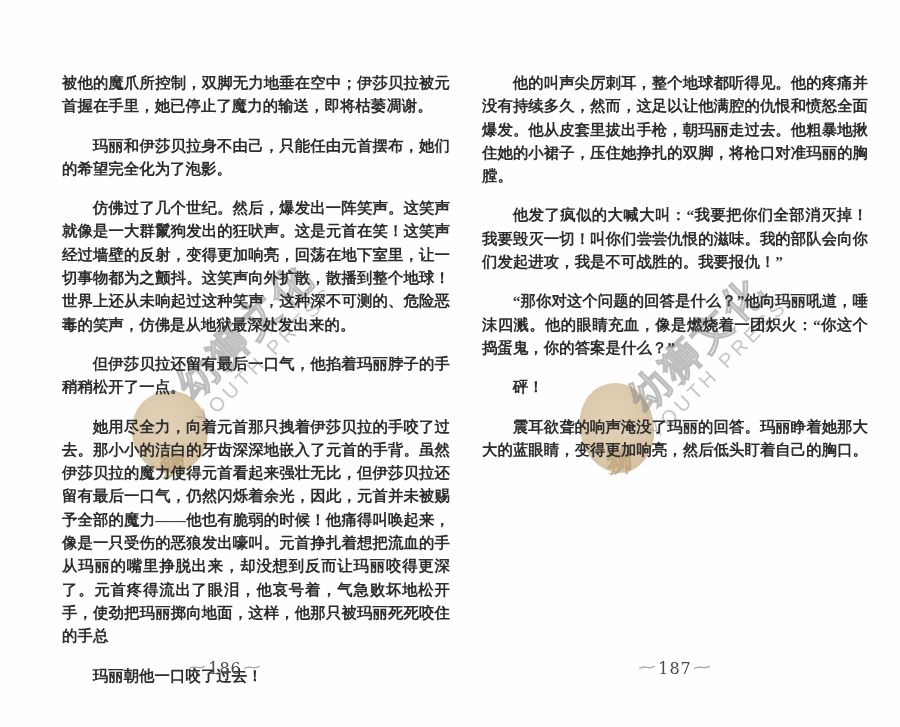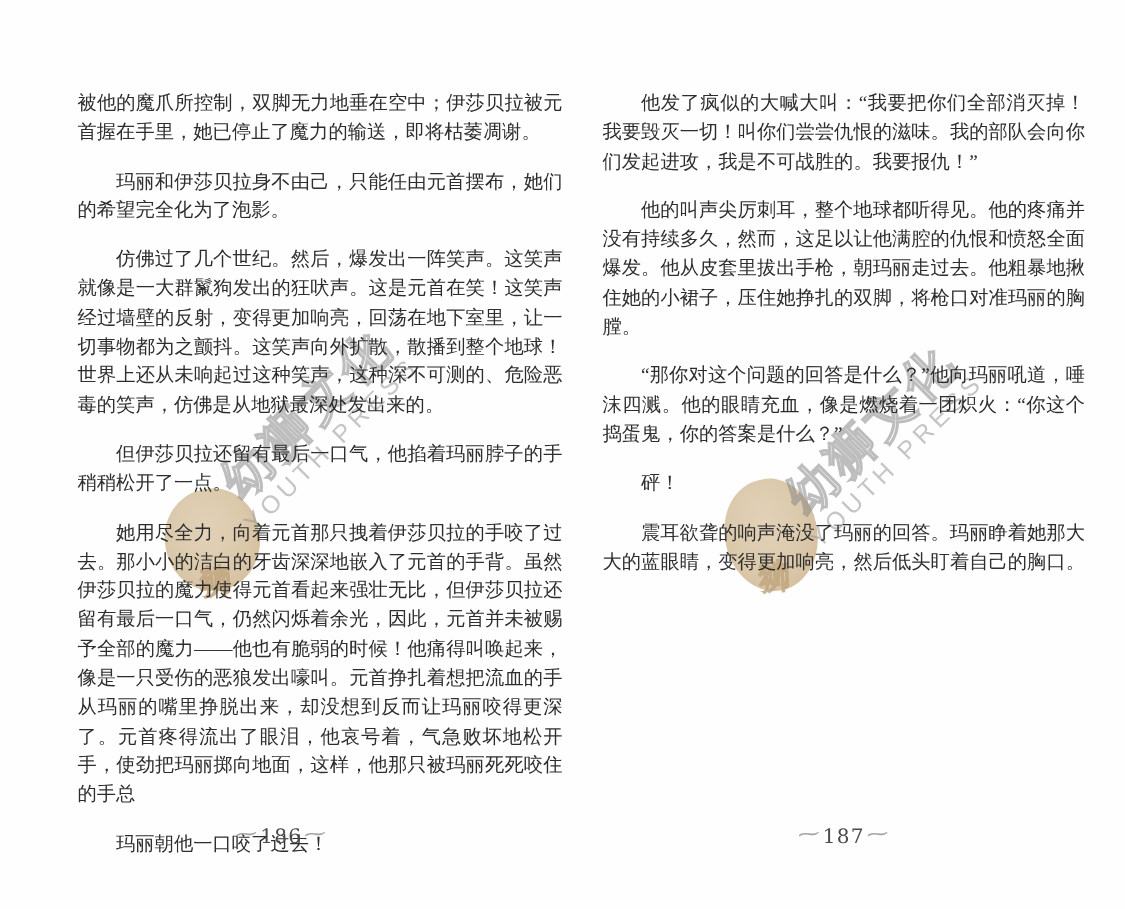--- a/index.html
+++ b/index.html
@@ -21,20 +21,21 @@
   .text-block{
     position:absolute;
     top:71px;
     z-index:2;
     font-size:15.4px;
     line-height:23.3px;
     color:var(--text-color);
     text-align:justify;
     text-justify:inter-ideograph;
     letter-spacing:0.05px;
+    font-weight:bold;
   }
   .page-left .text-block{left:62px;width:388px;}
   .page-right .text-block{left:32px;width:386px;}
 
   .para{margin:0;}
   .para + .para{margin-top:16px;}
   .para.indent{text-indent:2em;}
 
   
   .wm{position:absolute;z-index:1;white-space:nowrap;pointer-events:none;user-select:none;}
@@ -133,22 +134,22 @@
   </div>
 
   <div class="page page-right">
     <div class="stamp">
       <span class="stamp-text">幼狮</span>
     </div>
     <div class="wm wm-cn">幼狮文化</div>
     <div class="wm wm-en">YOUTH PRESS</div>
 
     <div class="text-block">
+        <p class="para indent">他的叫声尖厉刺耳，整个地球都听得见。他的疼痛并没有持续多久，然而，这足以让他满腔的仇恨和愤怒全面爆发。他从皮套里拔出手枪，朝玛丽走过去。他粗暴地揪住她的小裙子，压住她挣扎的双脚，将枪口对准玛丽的胸膛。</p>
         <p class="para indent">他发了疯似的大喊大叫：“我要把你们全部消灭掉！我要毁灭一切！叫你们尝尝仇恨的滋味。我的部队会向你们发起进攻，我是不可战胜的。我要报仇！”</p>
-        <p class="para indent">他的叫声尖厉刺耳，整个地球都听得见。他的疼痛并没有持续多久，然而，这足以让他满腔的仇恨和愤怒全面爆发。他从皮套里拔出手枪，朝玛丽走过去。他粗暴地揪住她的小裙子，压住她挣扎的双脚，将枪口对准玛丽的胸膛。</p>
         <p class="para indent">“那你对这个问题的回答是什么？”他向玛丽吼道，唾沫四溅。他的眼睛充血，像是燃烧着一团炽火：“你这个捣蛋鬼，你的答案是什么？”</p>
         <p class="para indent">砰！</p>
         <p class="para indent">震耳欲聋的响声淹没了玛丽的回答。玛丽睁着她那大大的蓝眼睛，变得更加响亮，然后低头盯着自己的胸口。</p>
       </div>
 
     <div class="page-num">
       <span class="flourish flourish-left">~</span><span>187</span><span class="flourish flourish-right">~</span>
     </div>
   </div>
 

